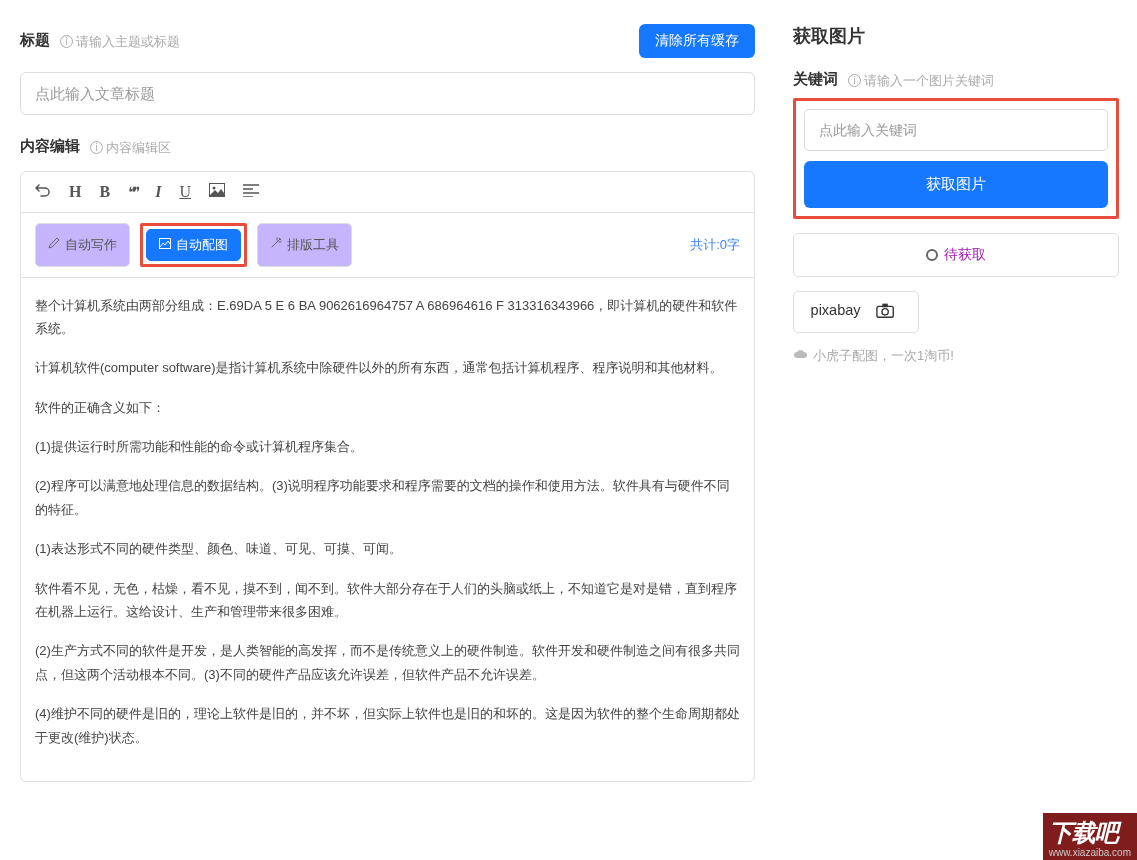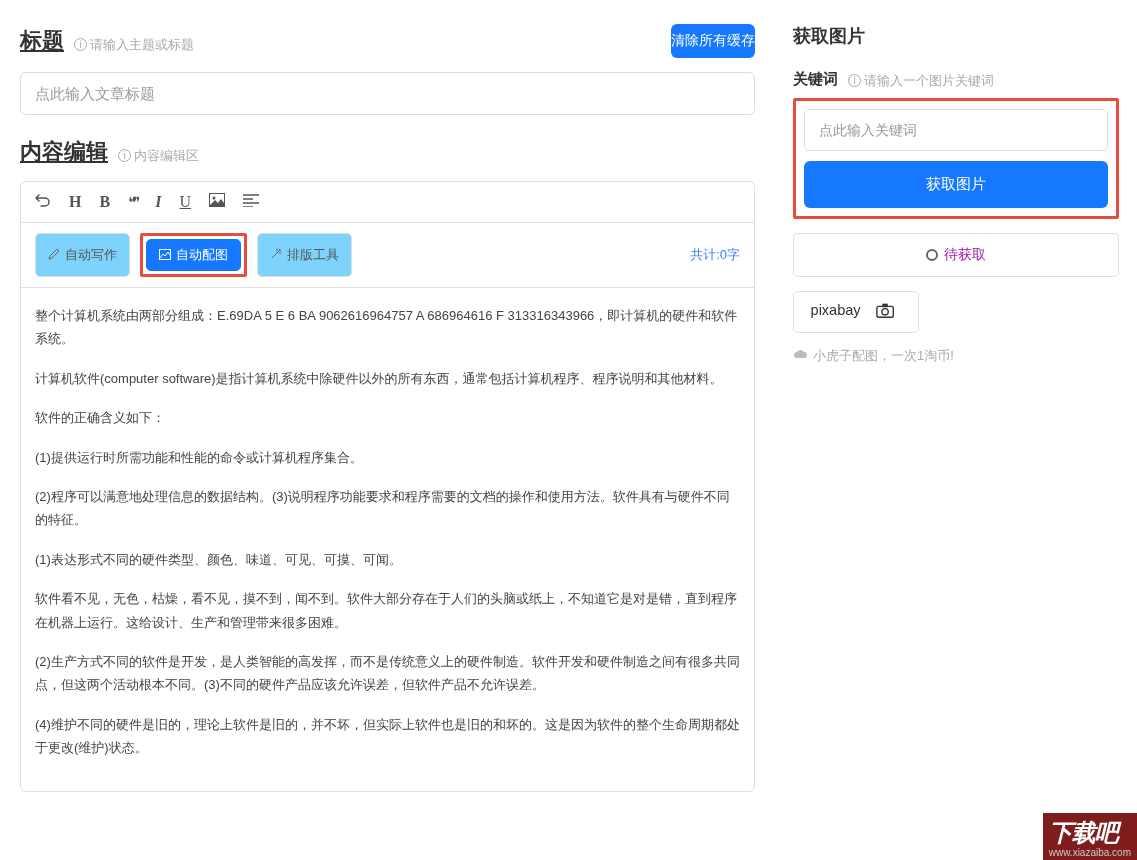--- a/index.html
+++ b/index.html
@@ -34,24 +34,23 @@
       align-items: center;
       justify-content: space-between;
       margin-bottom: 14px;
     }
     .section-title-group {
       display: flex;
       align-items: baseline;
       gap: 10px;
     }
     .section-title {
-      font-size: 22px;
+      font-size: 15px;
       font-weight: 600;
       color: #333;
-      text-decoration: underline;
     }
     .section-hint {
       font-size: 13px;
       color: #aaa;
       display: flex;
       align-items: center;
       gap: 3px;
     }
     .hint-icon {
       width: 13px;
@@ -62,21 +61,21 @@
       align-items: center;
       justify-content: center;
       font-size: 10px;
       color: #aaa;
     }
     .btn-primary {
       background: #1677ff;
       color: #fff;
       border: none;
       border-radius: 6px;
-      padding: 8px 0;
+      padding: 8px 16px;
       font-size: 14px;
       cursor: pointer;
     }
     .btn-primary-large {
       background: #1677ff;
       color: #fff;
       border: none;
       border-radius: 6px;
       padding: 14px 16px;
       font-size: 15px;
@@ -127,21 +126,21 @@
       display: flex;
       gap: 10px;
     }
     .tool-btn {
       display: flex;
       align-items: center;
       gap: 5px;
       padding: 6px 12px;
       border: 1px solid #ddd;
       border-radius: 5px;
-      background: #7dd3fc;
+      background: #c4b5fd;
       color: #555;
       font-size: 13px;
       cursor: pointer;
     }
     .tool-btn.active {
       background: #1677ff;
       color: #fff;
       border-color: #1677ff;
     }
     .tool-btn-icon {

